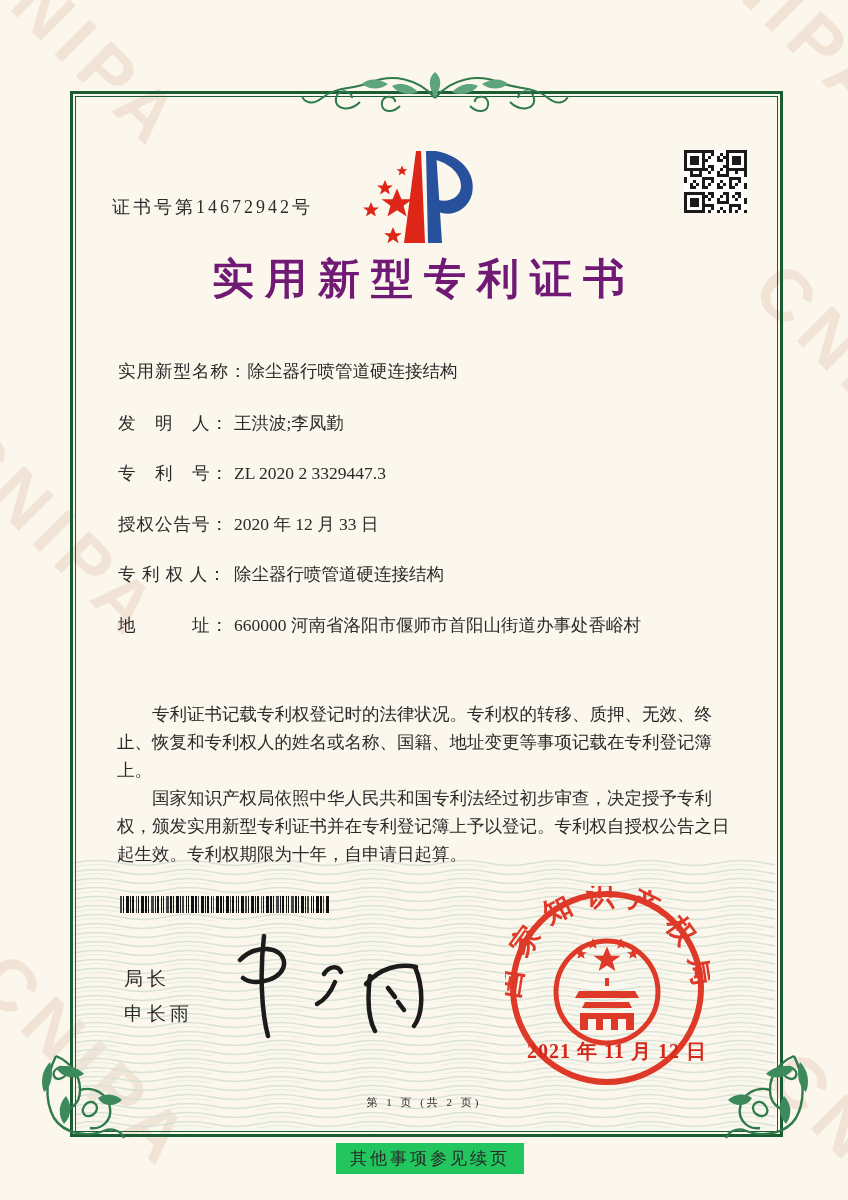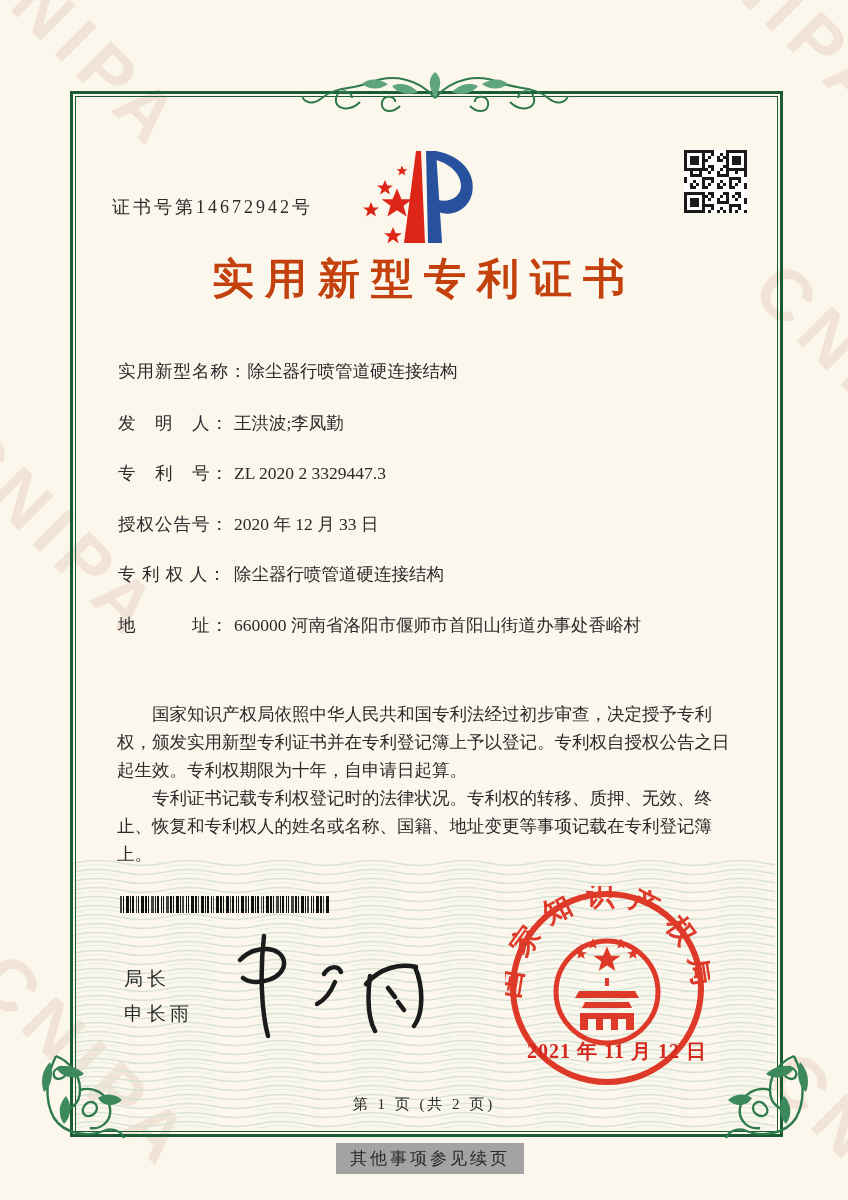--- a/index.html
+++ b/index.html
@@ -17,39 +17,39 @@
   .frame-inner{position:absolute;left:2px;top:2px;right:2px;bottom:2px;border:1.5px solid #1c5c33;}
   .ornament-top{position:absolute;left:300px;top:68px;z-index:4;}
   .ornament-corner{position:absolute;z-index:4;}
   .oc-left{left:36px;top:1052px;}
   .oc-right{left:722px;top:1052px;transform:scaleX(-1);}
   
   .cert-no{position:absolute;left:112px;top:147px;font-size:18px;letter-spacing:3px;z-index:5;margin-top:48px;}
   .qr{position:absolute;left:684px;top:150px;z-index:5;}
   .logo{position:absolute;left:352px;top:143px;z-index:5;}
   .title{position:absolute;left:0;top:251px;width:848px;text-align:center;
-         font-size:42px;font-weight:bold;letter-spacing:11px;color:#c2410c;z-index:5;}
+         font-size:42px;font-weight:bold;letter-spacing:11px;color:#701a75;z-index:5;}
   .field{position:absolute;left:118px;width:648px;font-size:17.5px;z-index:5;white-space:nowrap;}
   .field .lbl{display:inline-block;min-width:116px;letter-spacing:1px;}
   .f0{top:359px;} .f1{top:411px;} .f2{top:461px;} .f3{top:512px;} .f4{top:562px;} .f5{top:613px;}
   .grant{position:absolute;left:118px;top:659px;width:648px;font-size:17.5px;z-index:5;white-space:nowrap;}
   .grant .half1{display:inline-block;width:336px;}
   .paras{position:absolute;left:117px;top:700px;width:618px;font-size:17.5px;
          line-height:1.6;z-index:5;}
   .paras p{margin:0;text-indent:2em;}
   .barcode{position:absolute;left:120px;top:896px;z-index:5;}
   .sig-title{position:absolute;left:124px;top:966px;font-size:19px;letter-spacing:4px;z-index:5;}
   .sig-name{position:absolute;left:124px;top:1001px;font-size:19px;letter-spacing:4px;z-index:5;}
   .signature{position:absolute;left:228px;top:930px;z-index:5;}
   .seal{position:absolute;left:505px;top:886px;z-index:6;}
   .seal-date{position:absolute;left:527px;top:1038px;font-size:20px;font-weight:bold;
              letter-spacing:1px;color:#d4281c;z-index:7;white-space:nowrap;}
   .page-info{position:absolute;left:0;top:1095px;width:848px;text-align:center;
-             font-size:15px;letter-spacing:3px;z-index:5;}
-  .cont-note{position:absolute;left:336px;top:1143px;background:#a3a3a3;
+             font-size:11px;letter-spacing:3px;z-index:5;}
+  .cont-note{position:absolute;left:336px;top:1143px;background:#22c55e;
              padding:4px 14px;font-size:17px;letter-spacing:3px;z-index:5;}
 </style>
 </head>
 <body>
 
 <div class="page">
 
   <div class="wm" style="left:-58px;top:0px;">CNIPA</div>
   <div class="wm" style="left:652px;top:-30px;">CNIPA</div>
   <div class="wm" style="left:728px;top:330px;">CNIPA</div>
@@ -275,22 +275,22 @@
   </div>
   <div class="field f4">
     <span class="lbl">专 利 权 人：</span><span>除尘器行喷管道硬连接结构</span>
   </div>
   <div class="field f5">
     <span class="lbl">地　　　址：</span><span>660000 河南省洛阳市偃师市首阳山街道办事处香峪村</span>
   </div>
 
 
   <div class="paras">
+    <p>专利证书记载专利权登记时的法律状况。专利权的转移、质押、无效、终止、恢复和专利权人的姓名或名称、国籍、地址变更等事项记载在专利登记簿上。</p>
     <p>国家知识产权局依照中华人民共和国专利法经过初步审查，决定授予专利权，颁发实用新型专利证书并在专利登记簿上予以登记。专利权自授权公告之日起生效。专利权期限为十年，自申请日起算。</p>
-    <p>专利证书记载专利权登记时的法律状况。专利权的转移、质押、无效、终止、恢复和专利权人的姓名或名称、国籍、地址变更等事项记载在专利登记簿上。</p>
   </div>
 
   <svg id="barcode" class="barcode" width="216" height="17">
       <rect x="0" y="0" width="2" height="17" fill="#444"></rect>
       <rect x="3" y="0" width="1" height="17" fill="#111"></rect>
       <rect x="6" y="0" width="3" height="17" fill="#111"></rect>
       <rect x="10" y="0" width="1" height="17" fill="#111"></rect>
       <rect x="12" y="0" width="2" height="17" fill="#111"></rect>
       <rect x="16" y="0" width="1" height="17" fill="#444"></rect>
       <rect x="18" y="0" width="1" height="17" fill="#111"></rect>

